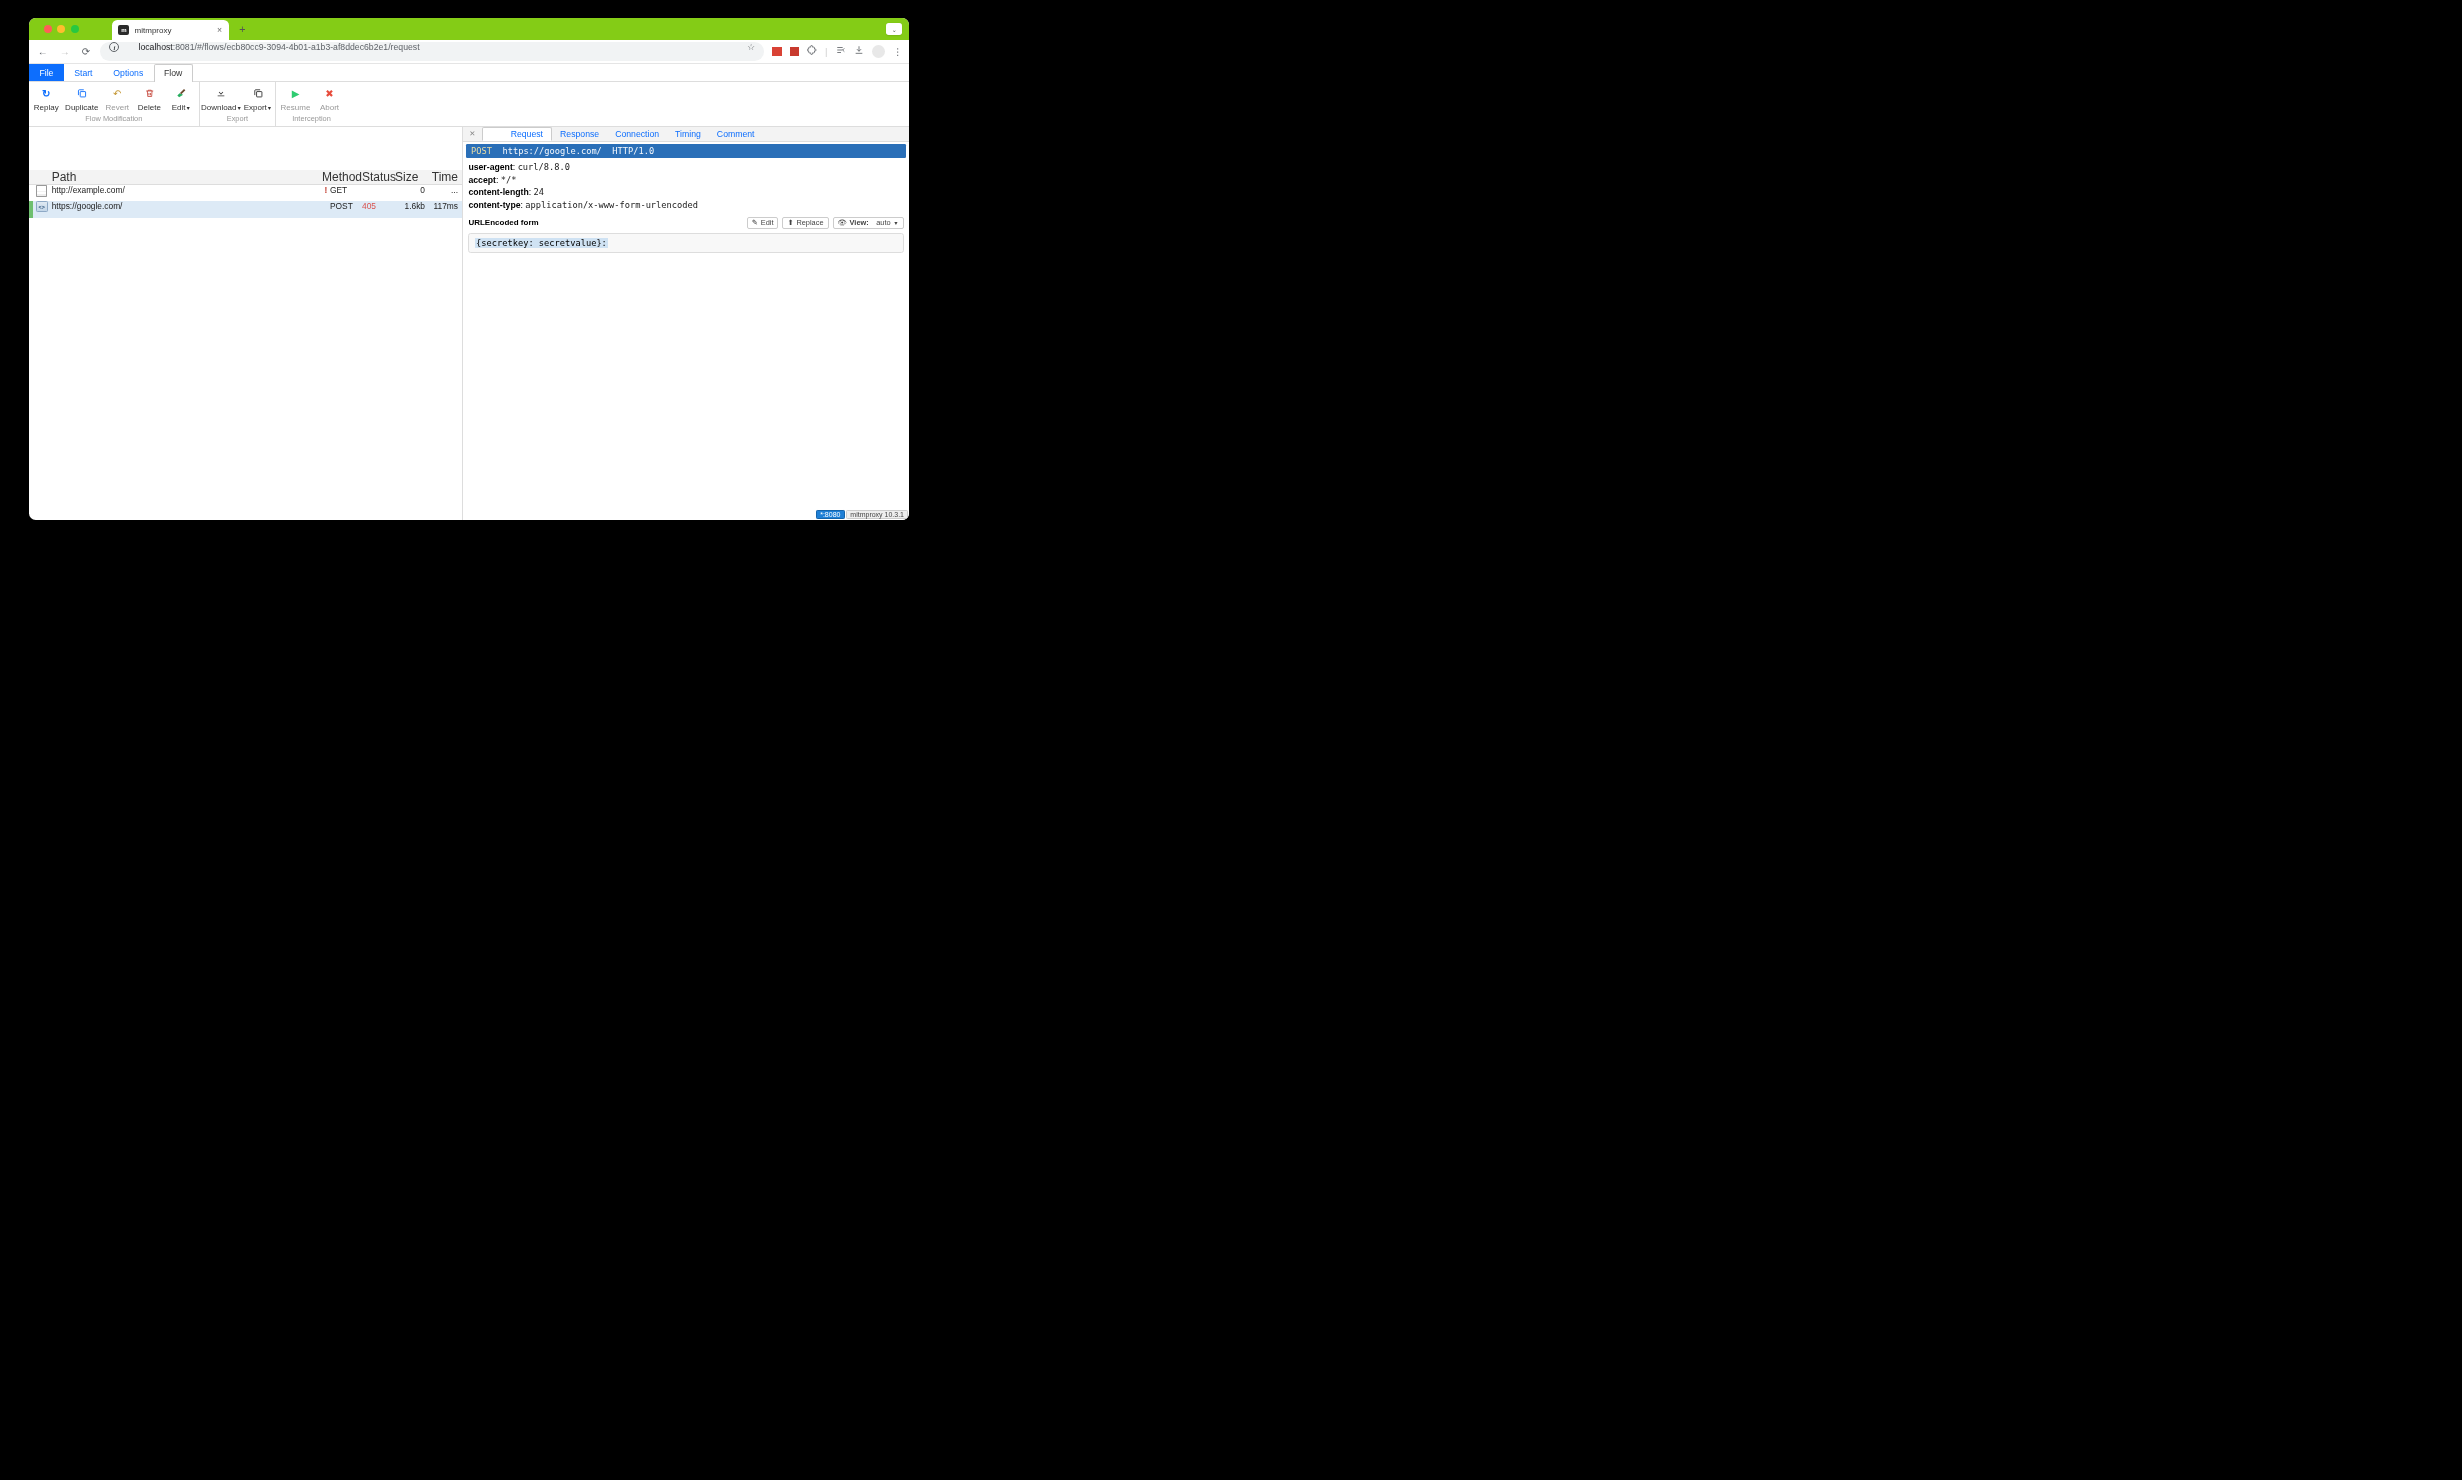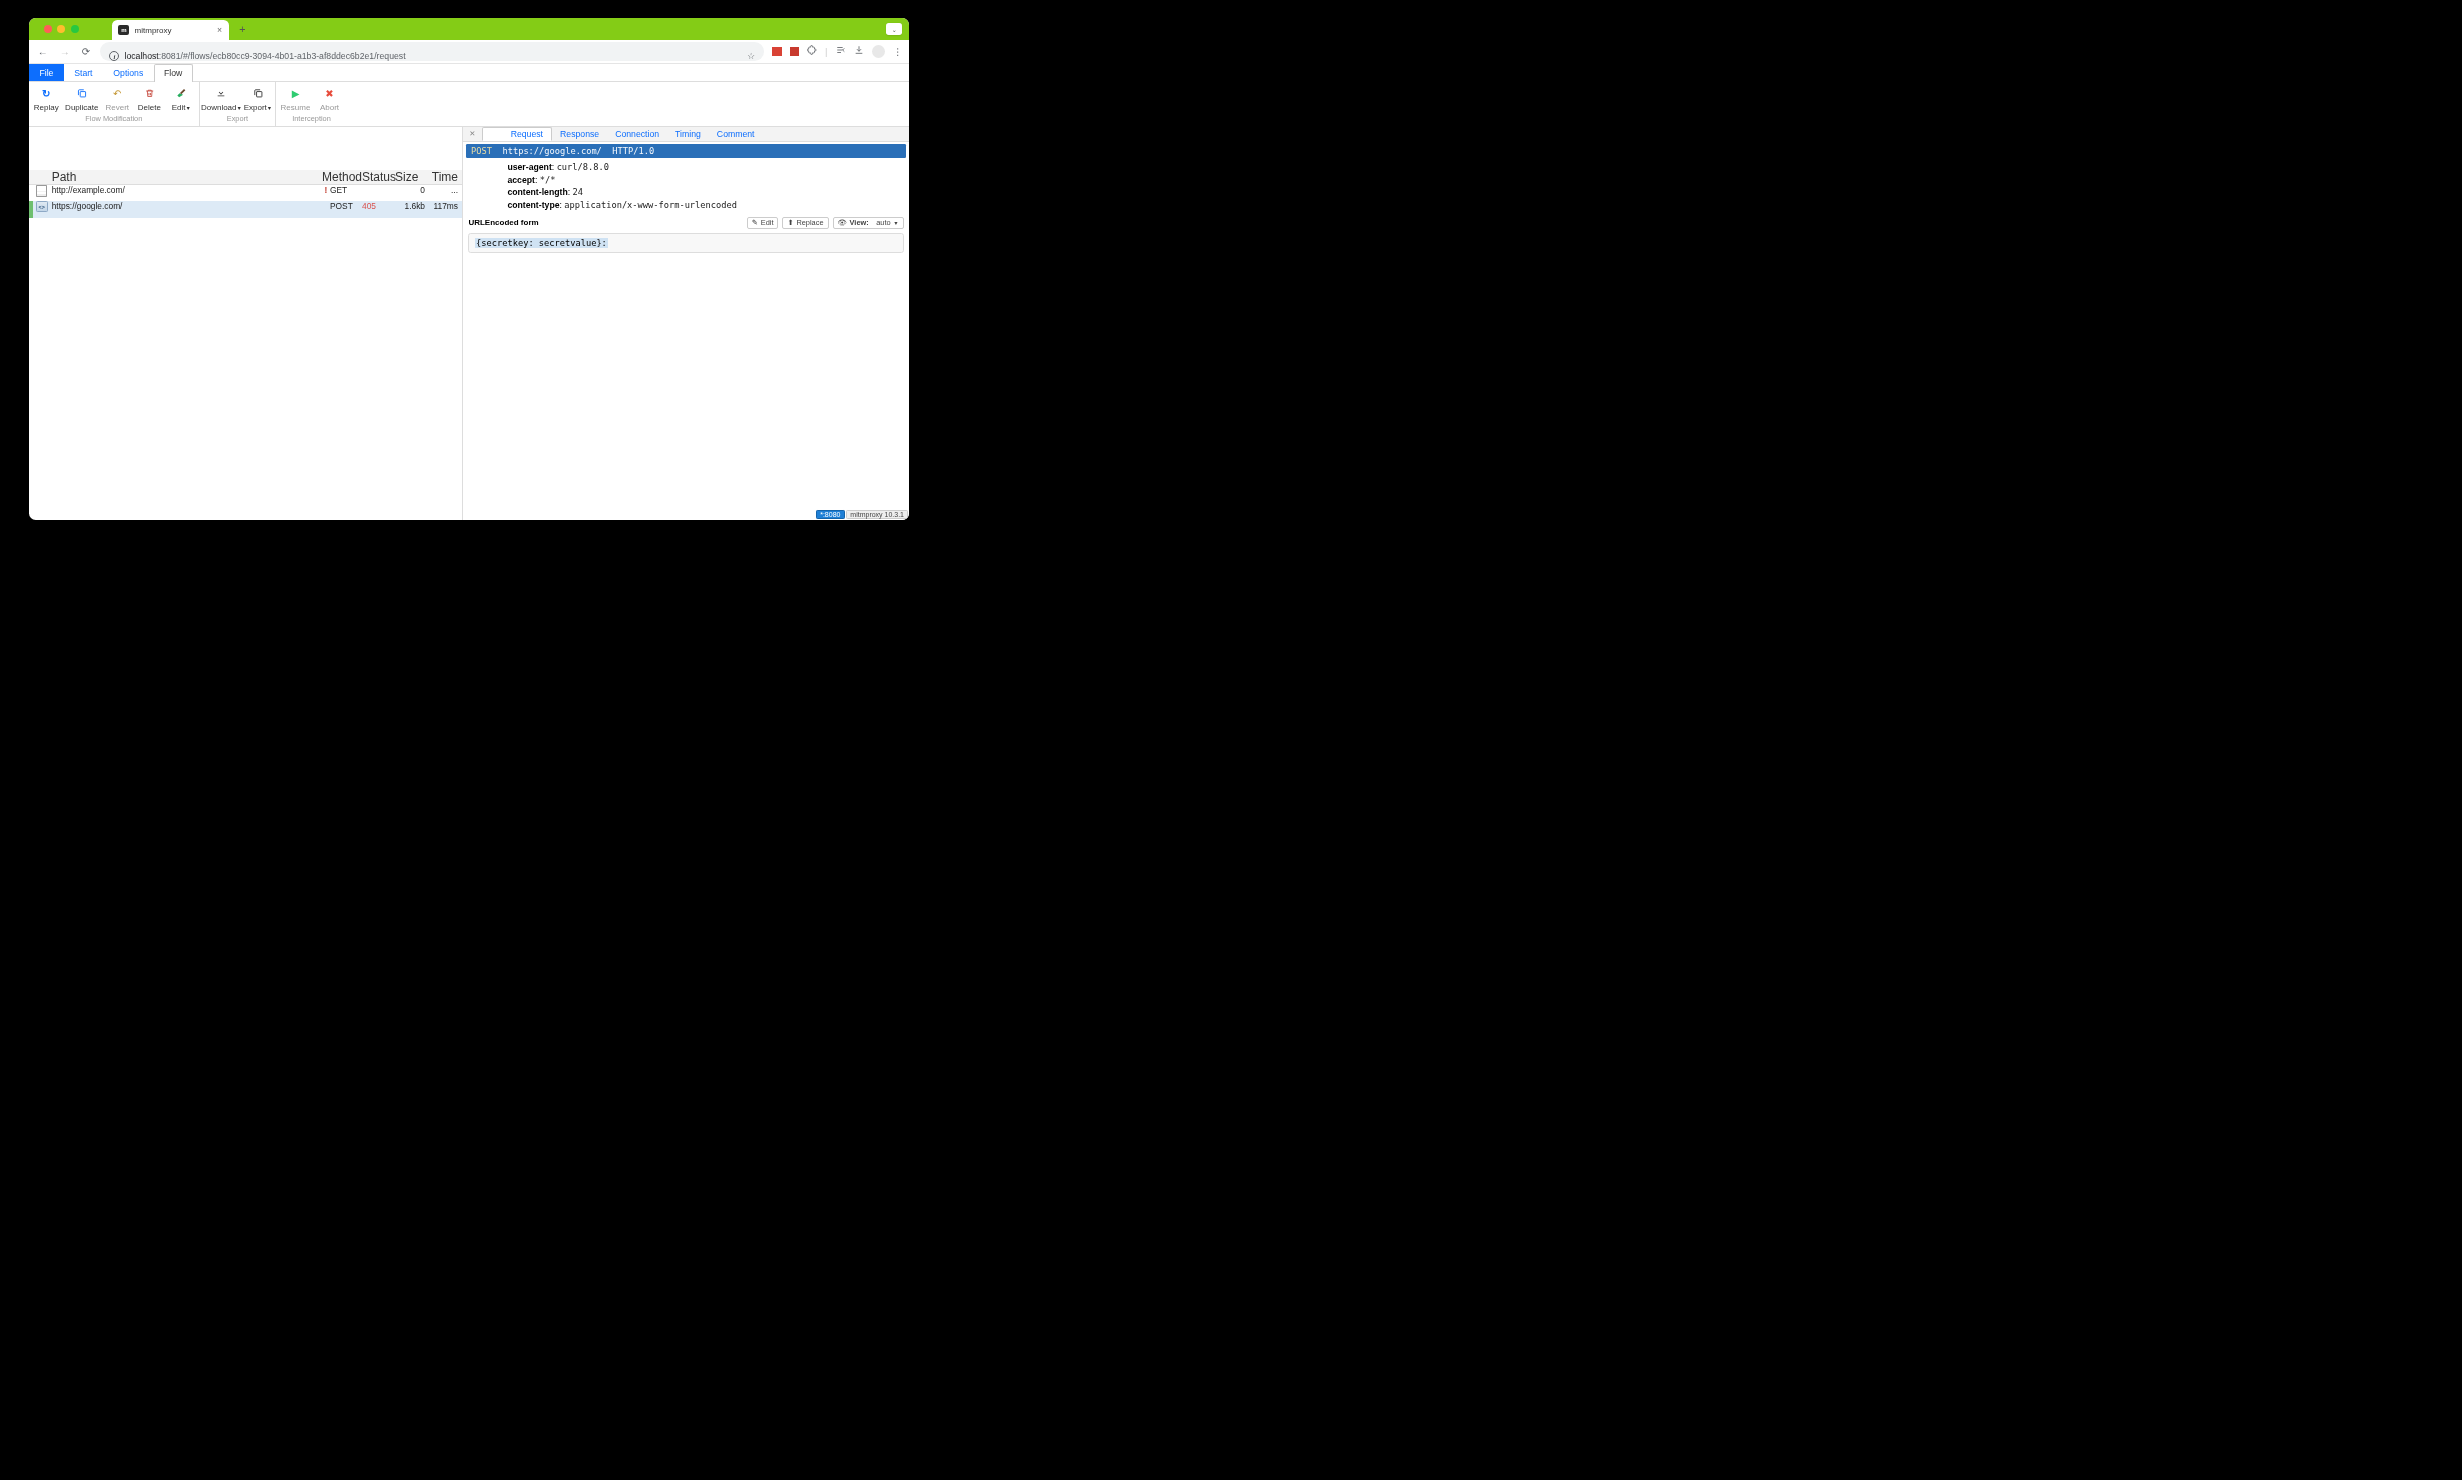--- a/index.html
+++ b/index.html
@@ -49,21 +49,21 @@
   .tabbar-right{margin-left:auto;margin-right:6.7px;align-self:center;width:16px;height:12px;background:#fff;border-radius:2.7px;display:flex;align-items:center;justify-content:center;color:#555;font-size:6px;box-shadow:0 0.7px 1.3px rgba(0,0,0,.1);}
 
   .addrbar{
     height:24px; background:#fff; border-bottom:0.7px solid #e5e5e5;
     display:flex;align-items:center;padding:0 6.7px;gap:8px;
   }
   .addrbar .nav-icn{color:#5f6368;font-size:10px;padding:0 2px;}
   .addrbar .nav-icn.fwd{color:#bfbfbf;}
   .omnibox{
     flex:1;height:19px;background:#f1f3f4;border-radius:9.4px;
-    display:flex;align-items:flex-end;padding:0 9.4px;gap:5px;
+    display:flex;align-items:flex-start;padding:0 9.4px;gap:19px;
     font-size:8.7px;color:#3c4043;
   }
   .omnibox .info-icon{width:10px;height:10px;border:0.9px solid #5f6368;border-radius:50%;display:flex;align-items:center;justify-content:center;font-size:6.7px;font-family:serif;font-style:italic;font-weight:bold;}
   .omnibox .url .host{color:#202124;}
   .omnibox .url .rest{color:#5f6368;}
   .omnibox .star{margin-left:auto;color:#5f6368;}
   .ext-icons{display:flex;align-items:center;gap:8px;color:#5f6368;font-size:9.4px;}
   .ext-sq{width:9.4px;height:9.4px;}
   .sq-red{background:#d94235;} .sq-red2{background:#c83a2e;}
   .avatar{width:13.4px;height:13.4px;border-radius:50%;background:#e8e8e8;}
@@ -164,21 +164,21 @@
   }
   .dtab.active{background:#fff;border:0.7px solid #ccc;border-bottom:0.7px solid #fff;margin-bottom:-0.7px;border-radius:2px 2px 0 0;padding-left:28px;}
 
   .req-line{
     background:#2a6fb8;color:#f5f8fc;
     font-family:ui-monospace,Menlo,Consolas,monospace;
     font-size:8.7px;padding:2px 5.4px;margin:2.7px 2.7px 0 2.7px;border-radius:1.3px;
   }
   .req-line .method{color:#e9dca5;}
   .headers{padding:2.7px 5.4px 1.3px 5.4px;font-size:8.7px;line-height:1.45;}
-  .headers .hrow{display:flex;gap:0;font-family:ui-monospace,Menlo,Consolas,monospace;margin-left:39px;}
+  .headers .hrow{display:flex;gap:0;font-family:ui-monospace,Menlo,Consolas,monospace;}
   .headers .hk{font-weight:bold;font-family:-apple-system,BlinkMacSystemFont,sans-serif;}
   .headers .hc{font-family:-apple-system,BlinkMacSystemFont,sans-serif;}
   .headers .hv{font-family:ui-monospace,Menlo,Consolas,monospace;color:#222;}
 
   .form-hdr{
     display:flex;align-items:center;gap:4px;
     padding:1.3px 5.4px;margin-top:2.7px;
   }
   .form-title{font-size:8px;font-weight:bold;}
   .form-spacer{flex:1;}

